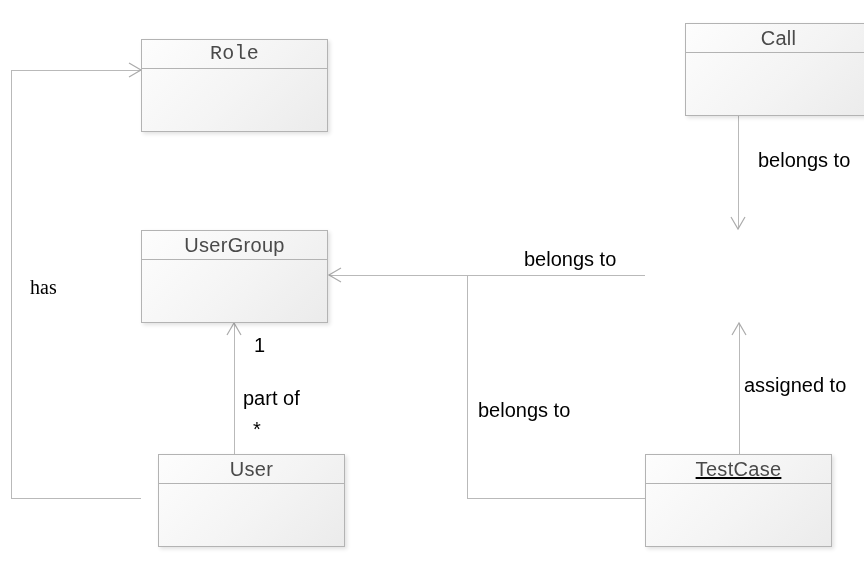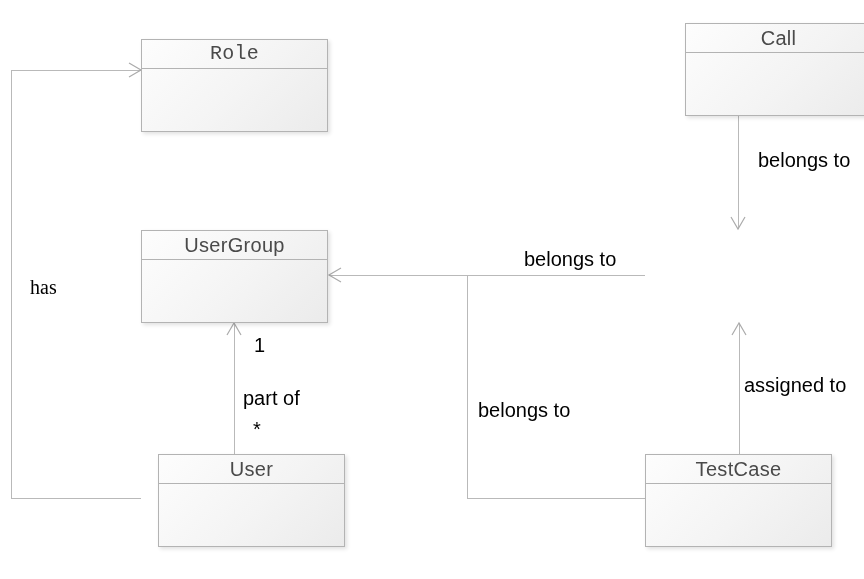--- a/index.html
+++ b/index.html
@@ -117,18 +117,18 @@
     <div class="node-title">UserGroup</div>
     <div class="node-body"></div>
   </div>
 
 
   <div class="node" style="left:158px; top:454px;">
     <div class="node-title">User</div>
     <div class="node-body"></div>
   </div>
 
-  <div class="node" style="left:645px; top:454px;">
+  <div class="node" style="left:645px; top:454px;text-decoration:underline;">
     <div class="node-title">TestCase</div>
     <div class="node-body"></div>
   </div>
 
 </div>
 
 </body></html>

